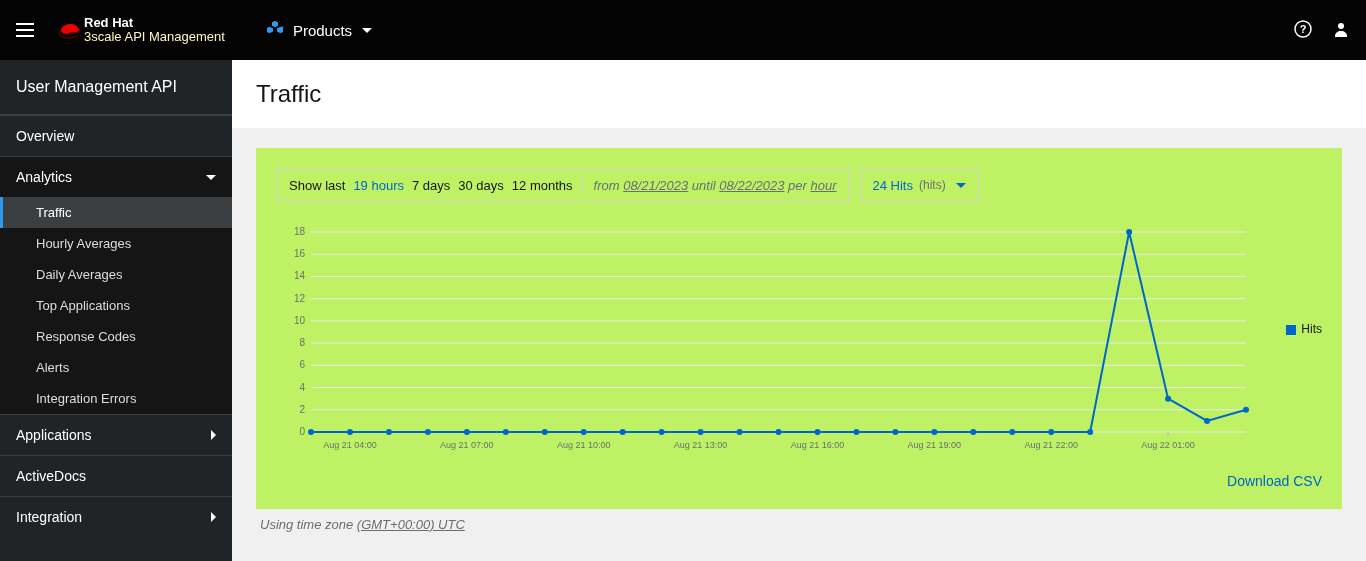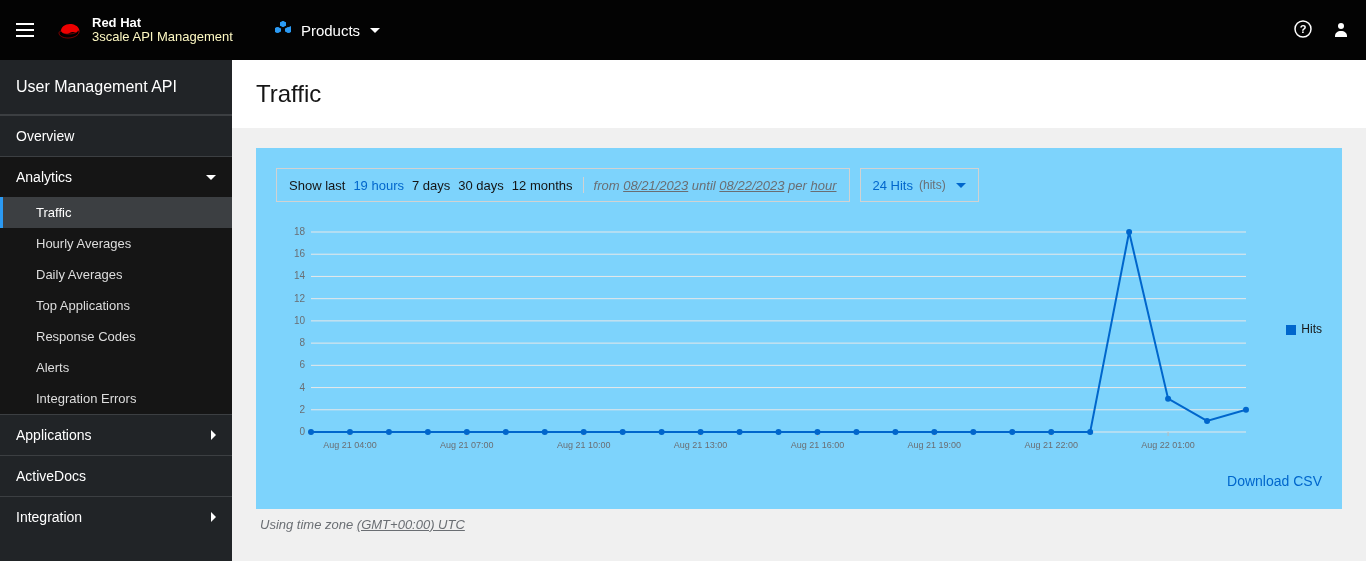--- a/index.html
+++ b/index.html
@@ -2,21 +2,21 @@
 <html><head>
 <meta charset="utf-8">
 <style>
   * { box-sizing: border-box; margin: 0; padding: 0; }
   body { font-family: "Helvetica Neue", Arial, sans-serif; font-size: 14px; color: #151515; background: #fff; width: 1366px; height: 561px; overflow: hidden; }
   
   
   .topbar { background: #030303; height: 60px; display: flex; align-items: center; padding: 0 16px; color: #fff; }
   .hamburger { width: 24px; height: 24px; cursor: pointer; margin-right: 16px; display: flex; flex-direction: column; justify-content: center; gap: 4px; }
   .hamburger span { display: block; height: 2px; width: 18px; background: #fff; }
-  .brand { display: flex; align-items: center; gap: 8px; margin-right: 30px; }
+  .brand { display: flex; align-items: center; margin-right: 30px; }
   .brand-icon svg { display: block; }
   .brand-text { display: flex; flex-direction: column; line-height: 1.1; }
   .brand-text .line1 { font-weight: 700; font-size: 13px; }
   .brand-text .line2 { font-size: 13px; color: #fef9c3; }
   .nav-dropdown { display: flex; align-items: center; gap: 10px; cursor: pointer; padding: 0 12px; height: 100%; }
   .nav-dropdown .icon { color: #2b9af3; }
   .nav-dropdown .label { color: #fff; font-size: 15px; }
   .nav-dropdown .caret { width: 0; height: 0; border-left: 5px solid transparent; border-right: 5px solid transparent; border-top: 5px solid #fff; }
   .topbar-right { margin-left: auto; display: flex; align-items: center; gap: 20px; }
   .topbar-right .icon { color: #fff; cursor: pointer; }
@@ -35,21 +35,21 @@
   .sidebar-subitem.active { background: #3c3f42; border-left: 3px solid #2b9af3; padding-left: 33px; color: #fff; }
   .chev { width: 0; height: 0; }
   .chev-right { border-top: 5px solid transparent; border-bottom: 5px solid transparent; border-left: 5px solid #fff; }
   .chev-down { border-left: 5px solid transparent; border-right: 5px solid transparent; border-top: 5px solid #fff; }
   
   
   .main { flex: 1; background: #f0f0f0; overflow: auto; }
   .page-header { background: #fff; padding: 20px 24px; }
   .page-header h1 { font-size: 24px; font-weight: 400; }
   .content-pad { padding: 20px 24px 10px 24px; }
-  .panel { background: #7dd3fc; padding: 20px; }
+  .panel { background: #bef264; padding: 20px; }
   
   
   .controls-row { display: flex; gap: 10px; margin-bottom: 20px; }
   .range-box { border: 1px solid #d2d2d2; padding: 8px 12px; font-size: 13px; display: flex; align-items: center; gap: 8px; flex-wrap: wrap; }
   .range-box .lbl { color: #151515; }
   .range-box .opt { color: #151515; cursor: pointer; }
   .range-box .opt.active { color: #06c; text-decoration: none; }
   .range-box .sep { width: 1px; height: 16px; background: #d2d2d2; margin: 0 2px; }
   .range-box .from-to { color: #6a6e73; font-style: italic; }
   .range-box .from-to .u { text-decoration: underline; cursor: pointer; }

